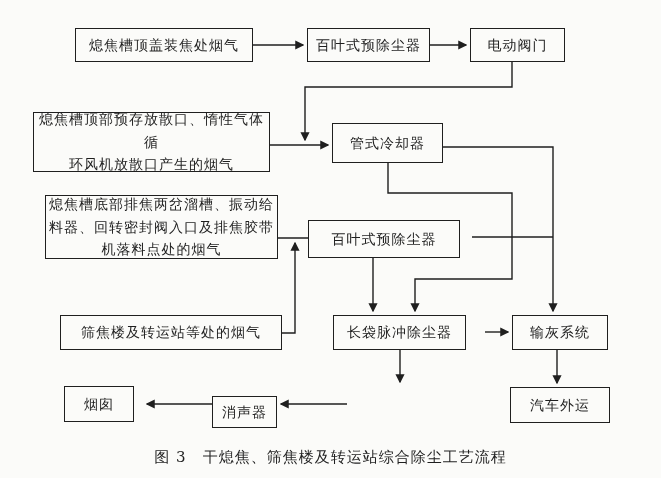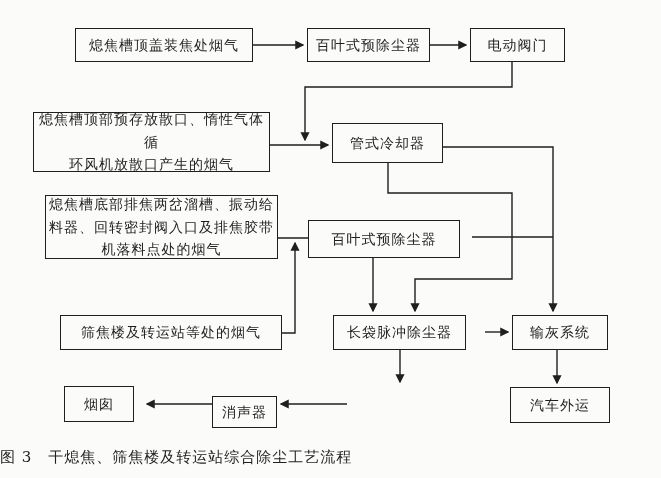--- a/index.html
+++ b/index.html
@@ -48,20 +48,21 @@
     font-size: 14px;
     line-height: 1.6;
     white-space: pre-line;
     letter-spacing: 1px;
   }
   .caption {
     position: absolute;
     left: 0;
     top: 448px;
     width: 661px;
+    text-align: center;
     font-size: 15px;
     letter-spacing: 1px;
     font-family: "DejaVu Serif", "Liberation Serif", serif;
   }
 </style>
 </head>
 <body>
 
 <div class="canvas">
 

